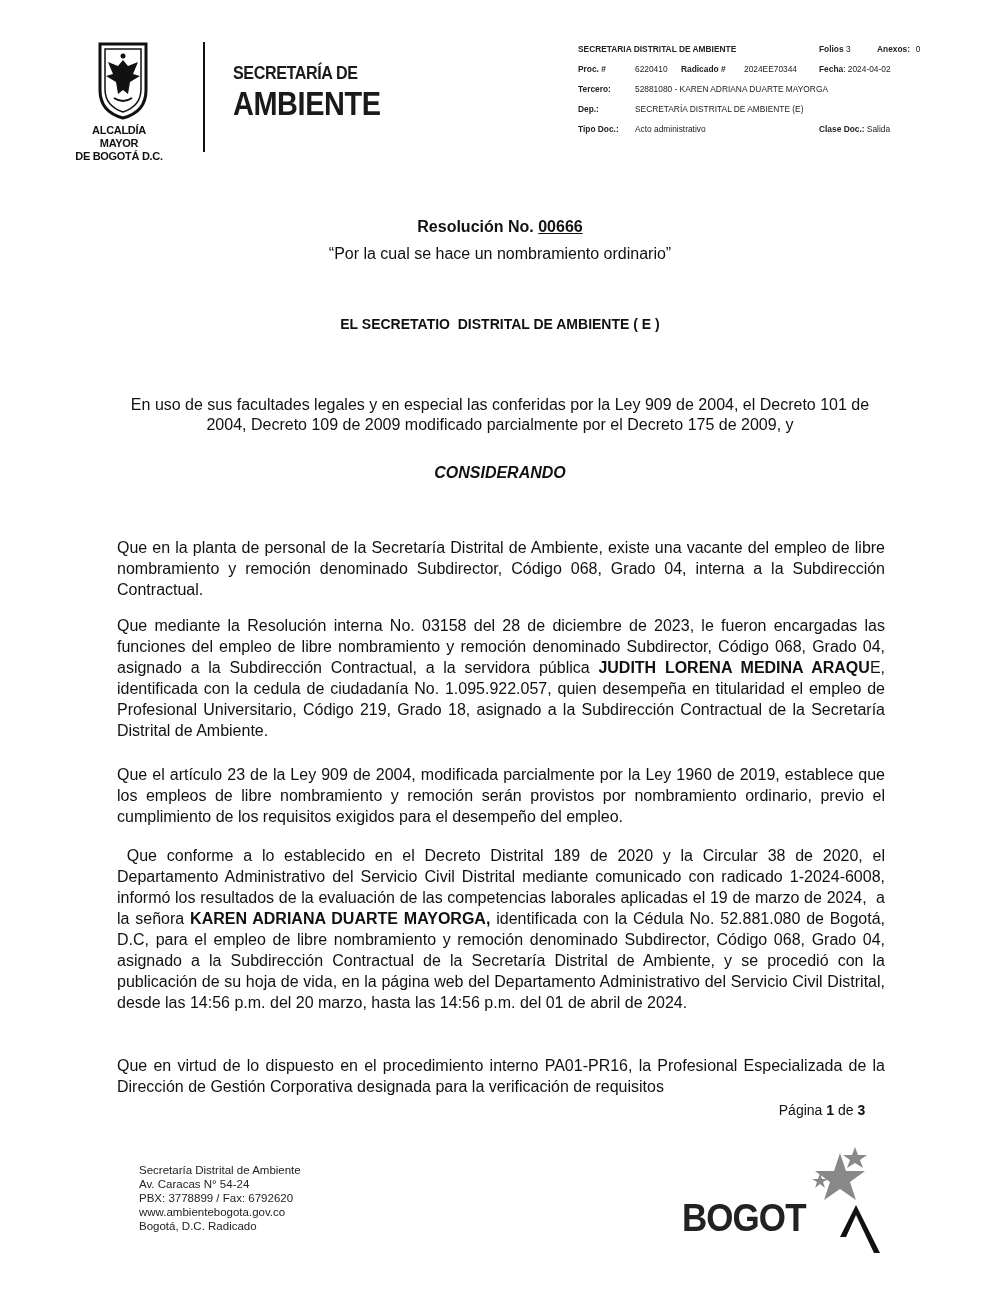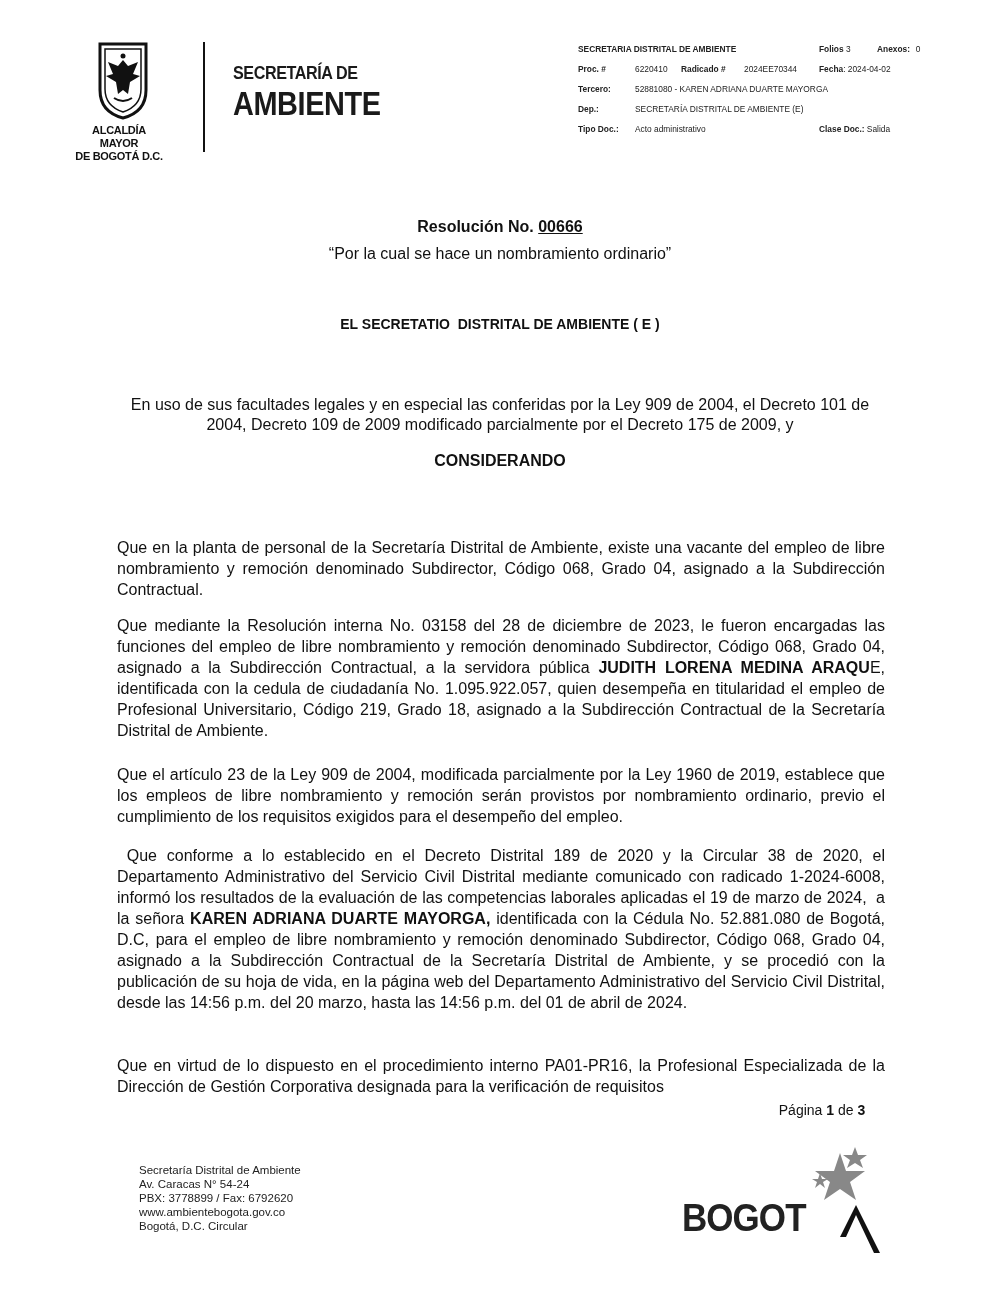--- a/index.html
+++ b/index.html
@@ -14,21 +14,21 @@
   
   .stamp { font-size:9.5px; line-height:12px; color:#222; transform:scaleX(0.88); transform-origin:left; white-space:nowrap; }
   .stamp b { font-weight:bold; }
   
   .center { left:0; width:1000px; text-align:center; }
   #resol { top:199px; font-size:16px; font-weight:bold;margin-top:19px; }
   #resol u { text-decoration:underline; }
   #subtitle { top:245px; font-size:16px; }
   #authority { top:316px; font-size:14px; font-weight:bold; }
   #powers { top:348px; font-size:16px; line-height:20px; left:130px; width:740px; text-align:center;margin-top:47px; }
-  #considerando { top:452px; font-size:16px; font-weight:bold; }
+  #considerando { top:464px; font-size:16px; font-weight:bold;font-style:italic; }
   .para { left:117px; width:768px; font-size:16px; line-height:21px; text-align:justify; }
   #p1 { top:537px; }
   #p2 { top:615px; }
   #p3 { top:764px; }
   #p4 { top:845px; }
   #p5 { top:1055px; }
   #pagenum { left:760px; top:1102px; width:124px; text-align:center; font-size:14px; }
   #footer { left:139px; top:1163px; font-size:11.5px; line-height:14px; color:#222; }
   #bogota-logo { left:680px; top:1145px; width:205px; height:110px; }
 </style>
@@ -77,36 +77,36 @@
 <div class="abs stamp" style="left:819px; top:123px;"><b>Clase Doc.:</b> <span>Salida</span></div>
 
 <div id="resol" class="abs center">
   <span>Resolución No.</span> <u>00666</u>
 </div>
 <div id="subtitle" class="abs center">“Por la cual se hace un nombramiento ordinario”</div>
 <div id="authority" class="abs center" style="white-space:pre">EL SECRETATIO  DISTRITAL DE AMBIENTE ( E )</div>
 <div id="powers" class="abs">En uso de sus facultades legales y en especial las conferidas por la Ley 909 de 2004, el Decreto 101 de 2004, Decreto 109 de 2009 modificado parcialmente por el Decreto 175 de 2009, y</div>
 <div id="considerando" class="abs center">CONSIDERANDO</div>
 
-<div id="p1" class="abs para">Que en la planta de personal de la Secretaría Distrital de Ambiente, existe una vacante del empleo de libre nombramiento y remoción denominado Subdirector, Código 068, Grado 04, asignado a la Subdirección Contractual.</div>
+<div id="p1" class="abs para">Que en la planta de personal de la Secretaría Distrital de Ambiente, existe una vacante del empleo de libre nombramiento y remoción denominado Subdirector, Código 068, Grado 04, interna a la Subdirección Contractual.</div>
 <div id="p2" class="abs para"><span>Que mediante la Resolución interna No. 03158 del 28 de diciembre de 2023, le fueron encargadas las funciones del empleo de libre nombramiento y remoción denominado Subdirector, Código 068, Grado 04, asignado a la Subdirección Contractual, a la servidora pública </span><b>JUDITH LORENA MEDINA ARAQU</b><span>E, identificada con la cedula de ciudadanía No. 1.095.922.057, quien desempeña en titularidad el empleo de Profesional Universitario, Código 219, Grado 18, asignado a la Subdirección Contractual de la Secretaría Distrital de Ambiente.</span></div>
 <div id="p3" class="abs para">Que el artículo 23 de la Ley 909 de 2004, modificada parcialmente por la Ley 1960 de 2019, establece que los empleos de libre nombramiento y remoción serán provistos por nombramiento ordinario, previo el cumplimiento de los requisitos exigidos para el desempeño del empleo.</div>
 <div id="p4" class="abs para" style="white-space:pre-wrap"><span> Que conforme a lo establecido en el Decreto Distrital 189 de 2020 y la Circular 38 de 2020, el Departamento Administrativo del Servicio Civil Distrital mediante comunicado con radicado 1-2024-6008, informó los resultados de la evaluación de las competencias laborales aplicadas el 19 de marzo de 2024,  a la señora </span><b>KAREN ADRIANA DUARTE MAYORGA,</b><span> identificada con la Cédula No. 52.881.080 de Bogotá, D.C, para el empleo de libre nombramiento y remoción denominado Subdirector, Código 068, Grado 04, asignado a la Subdirección Contractual de la Secretaría Distrital de Ambiente, y se procedió con la publicación de su hoja de vida, en la página web del Departamento Administrativo del Servicio Civil Distrital, desde las 14:56 p.m. del 20 marzo, hasta las 14:56 p.m. del 01 de abril de 2024.</span></div>
 <div id="p5" class="abs para">Que en virtud de lo dispuesto en el procedimiento interno PA01-PR16, la Profesional Especializada de la Dirección de Gestión Corporativa designada para la verificación de requisitos</div>
 
 <div id="pagenum" class="abs">
   <span>Página</span> <b>1</b> <span>de</span> <b>3</b>
 </div>
 
 <div id="footer" class="abs">
   <div>Secretaría Distrital de Ambiente</div>
   <div>Av. Caracas N° 54-24</div>
   <div>PBX: 3778899 / Fax: 6792620</div>
   <div>www.ambientebogota.gov.co</div>
-  <div>Bogotá, D.C. Circular</div>
+  <div>Bogotá, D.C. Radicado</div>
 </div>
 
 <div id="bogota-logo" class="abs">
   <svg width="205" height="110" viewBox="0 0 205 110" style="position:absolute;left:0;top:0">
     <polygon points="175,2 178,10 187,10 180,15 183,23 175,18 167,23 170,15 163,10 172,10" fill="#888"></polygon>
     <polygon points="160,8 166,26 185,26 170,37 176,55 160,44 144,55 150,37 135,26 154,26" fill="#888"></polygon>
     <polygon points="140,28 142,34 148,34 143,37 145,43 140,39 135,43 137,37 132,34 138,34" fill="#888"></polygon>
     <path d="M176 60 L200 108 L194 108 L176 70 L166 92 L160 92 Z" fill="#111"></path>
   </svg>
   <div style="position:absolute;left:2px;top:52px;font-family:'Liberation Sans',sans-serif;font-weight:bold;font-size:38px;letter-spacing:-1px;color:#222;transform:scaleX(0.92);transform-origin:left;">BOGOT</div>

